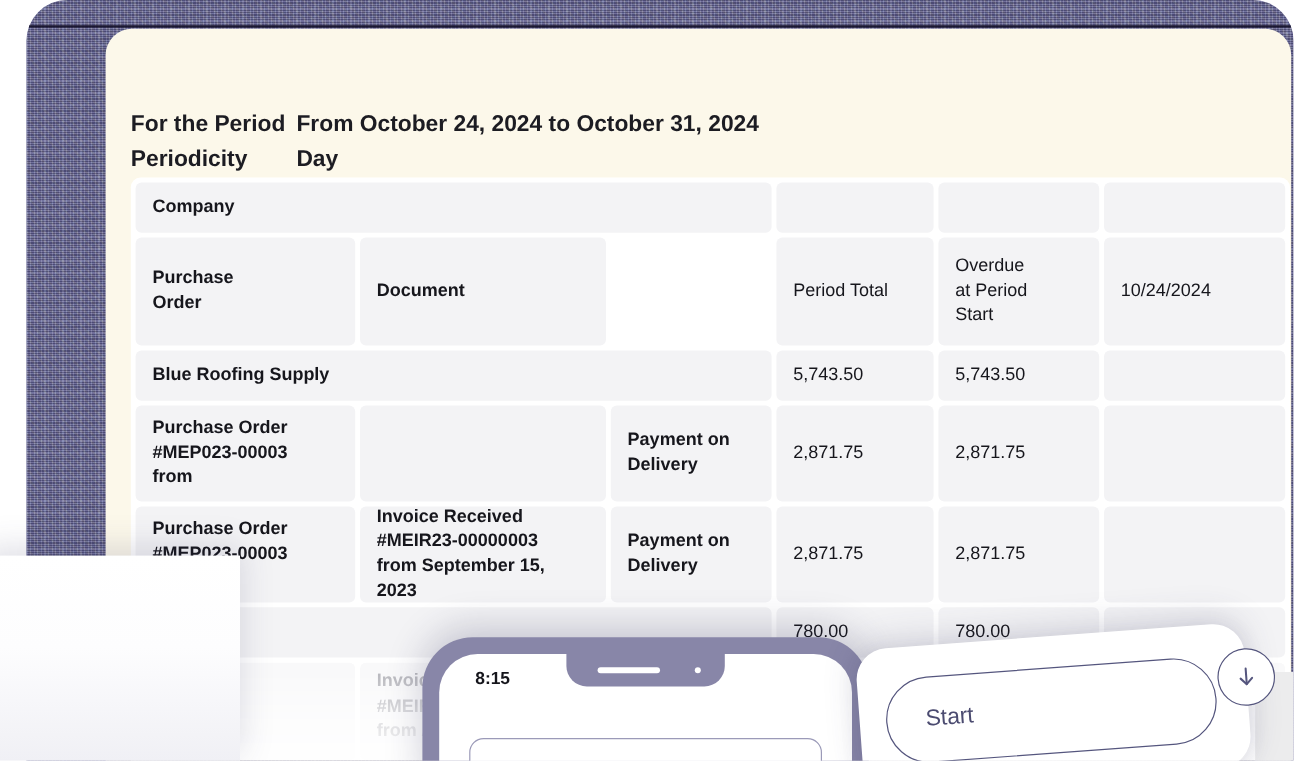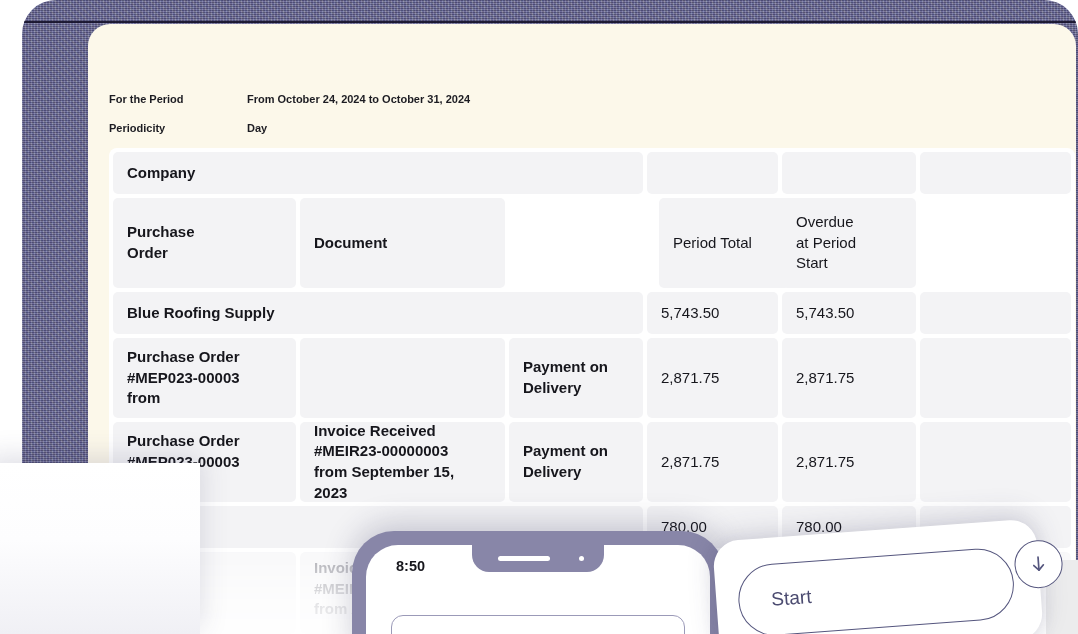--- a/index.html
+++ b/index.html
@@ -36,21 +36,21 @@
     background:#fcf8ea;
     border-radius:22px 22px 0 0;
     overflow:hidden;
   }
 
   .doc-title{
     position:absolute;left:27px;top:20px;
     font-size:30px;font-weight:bold;color:#16161c;letter-spacing:.1px;
     white-space:nowrap;
   }
-  .meta-row{position:absolute;left:21px;font-size:11px;color:#1c1c22;font-weight:bold;}
+  .meta-row{position:absolute;left:21px;font-size:19px;color:#1c1c22;font-weight:bold;}
   .meta-row.r1{top:69px;}
   .meta-row.r2{top:98px;}
   .meta-label{display:inline-block;width:138px;}
   .meta-value{display:inline-block;font-weight:bold;}
 
   
   #table-wrap{
     position:absolute;left:21px;top:124px;width:966px;height:486px;
     background:#ffffff;
     border-radius:8px 8px 0 0;
@@ -173,24 +173,25 @@
         <div class="cell bold" style="left:4px;width:530px;">Company</div>
         <div class="cell blank" style="left:538px;width:131px;"></div>
         <div class="cell blank" style="left:673px;width:134px;"></div>
         <div class="cell blank" style="left:811px;width:151px;"></div>
       </div>
 
       <div class="trow" id="r-head">
         <div class="cell bold" style="left:4px;width:183px;">Purchase
 Order</div>
         <div class="cell bold" style="left:191px;width:205px;">Document</div>
-        <div class="cell plain" style="left:550px;width:131px;">Period Total</div>
+        <div class="cell plain" style="left:538px;width:131px;">Period Total</div>
         <div class="cell plain" style="left:673px;width:134px;">Overdue
 at Period
 Start</div>
+        <div class="cell plain" style="left:811px;width:151px;">10/24/2024</div>
       </div>
 
       <div class="trow" id="r-blue">
         <div class="cell bold" style="left:4px;width:530px;">Blue Roofing Supply</div>
         <div class="cell plain" style="left:538px;width:131px;">5,743.50</div>
         <div class="cell plain" style="left:673px;width:134px;">5,743.50</div>
         <div class="cell plain" style="left:811px;width:151px;"></div>
       </div>
 
       <div class="trow" id="r-po1">
@@ -243,21 +244,21 @@
 
 <div id="right-sliver"></div>
 <div id="left-panel"></div>
 
 <div id="phone">
   <div id="phone-screen">
     <div id="notch">
       <div id="notch-speaker"></div>
       <div id="notch-dot"></div>
     </div>
-    <div id="phone-time">8:50</div>
+    <div id="phone-time">8:15</div>
     <div id="phone-input"></div>
   </div>
 </div>
 
 <div id="start-card">
   <div id="start-field">
     <span id="start-label">Start</span>
   </div>
   <div id="start-arrow">
     <svg width="22" height="22" viewBox="0 0 22 22" aria-hidden="true">

